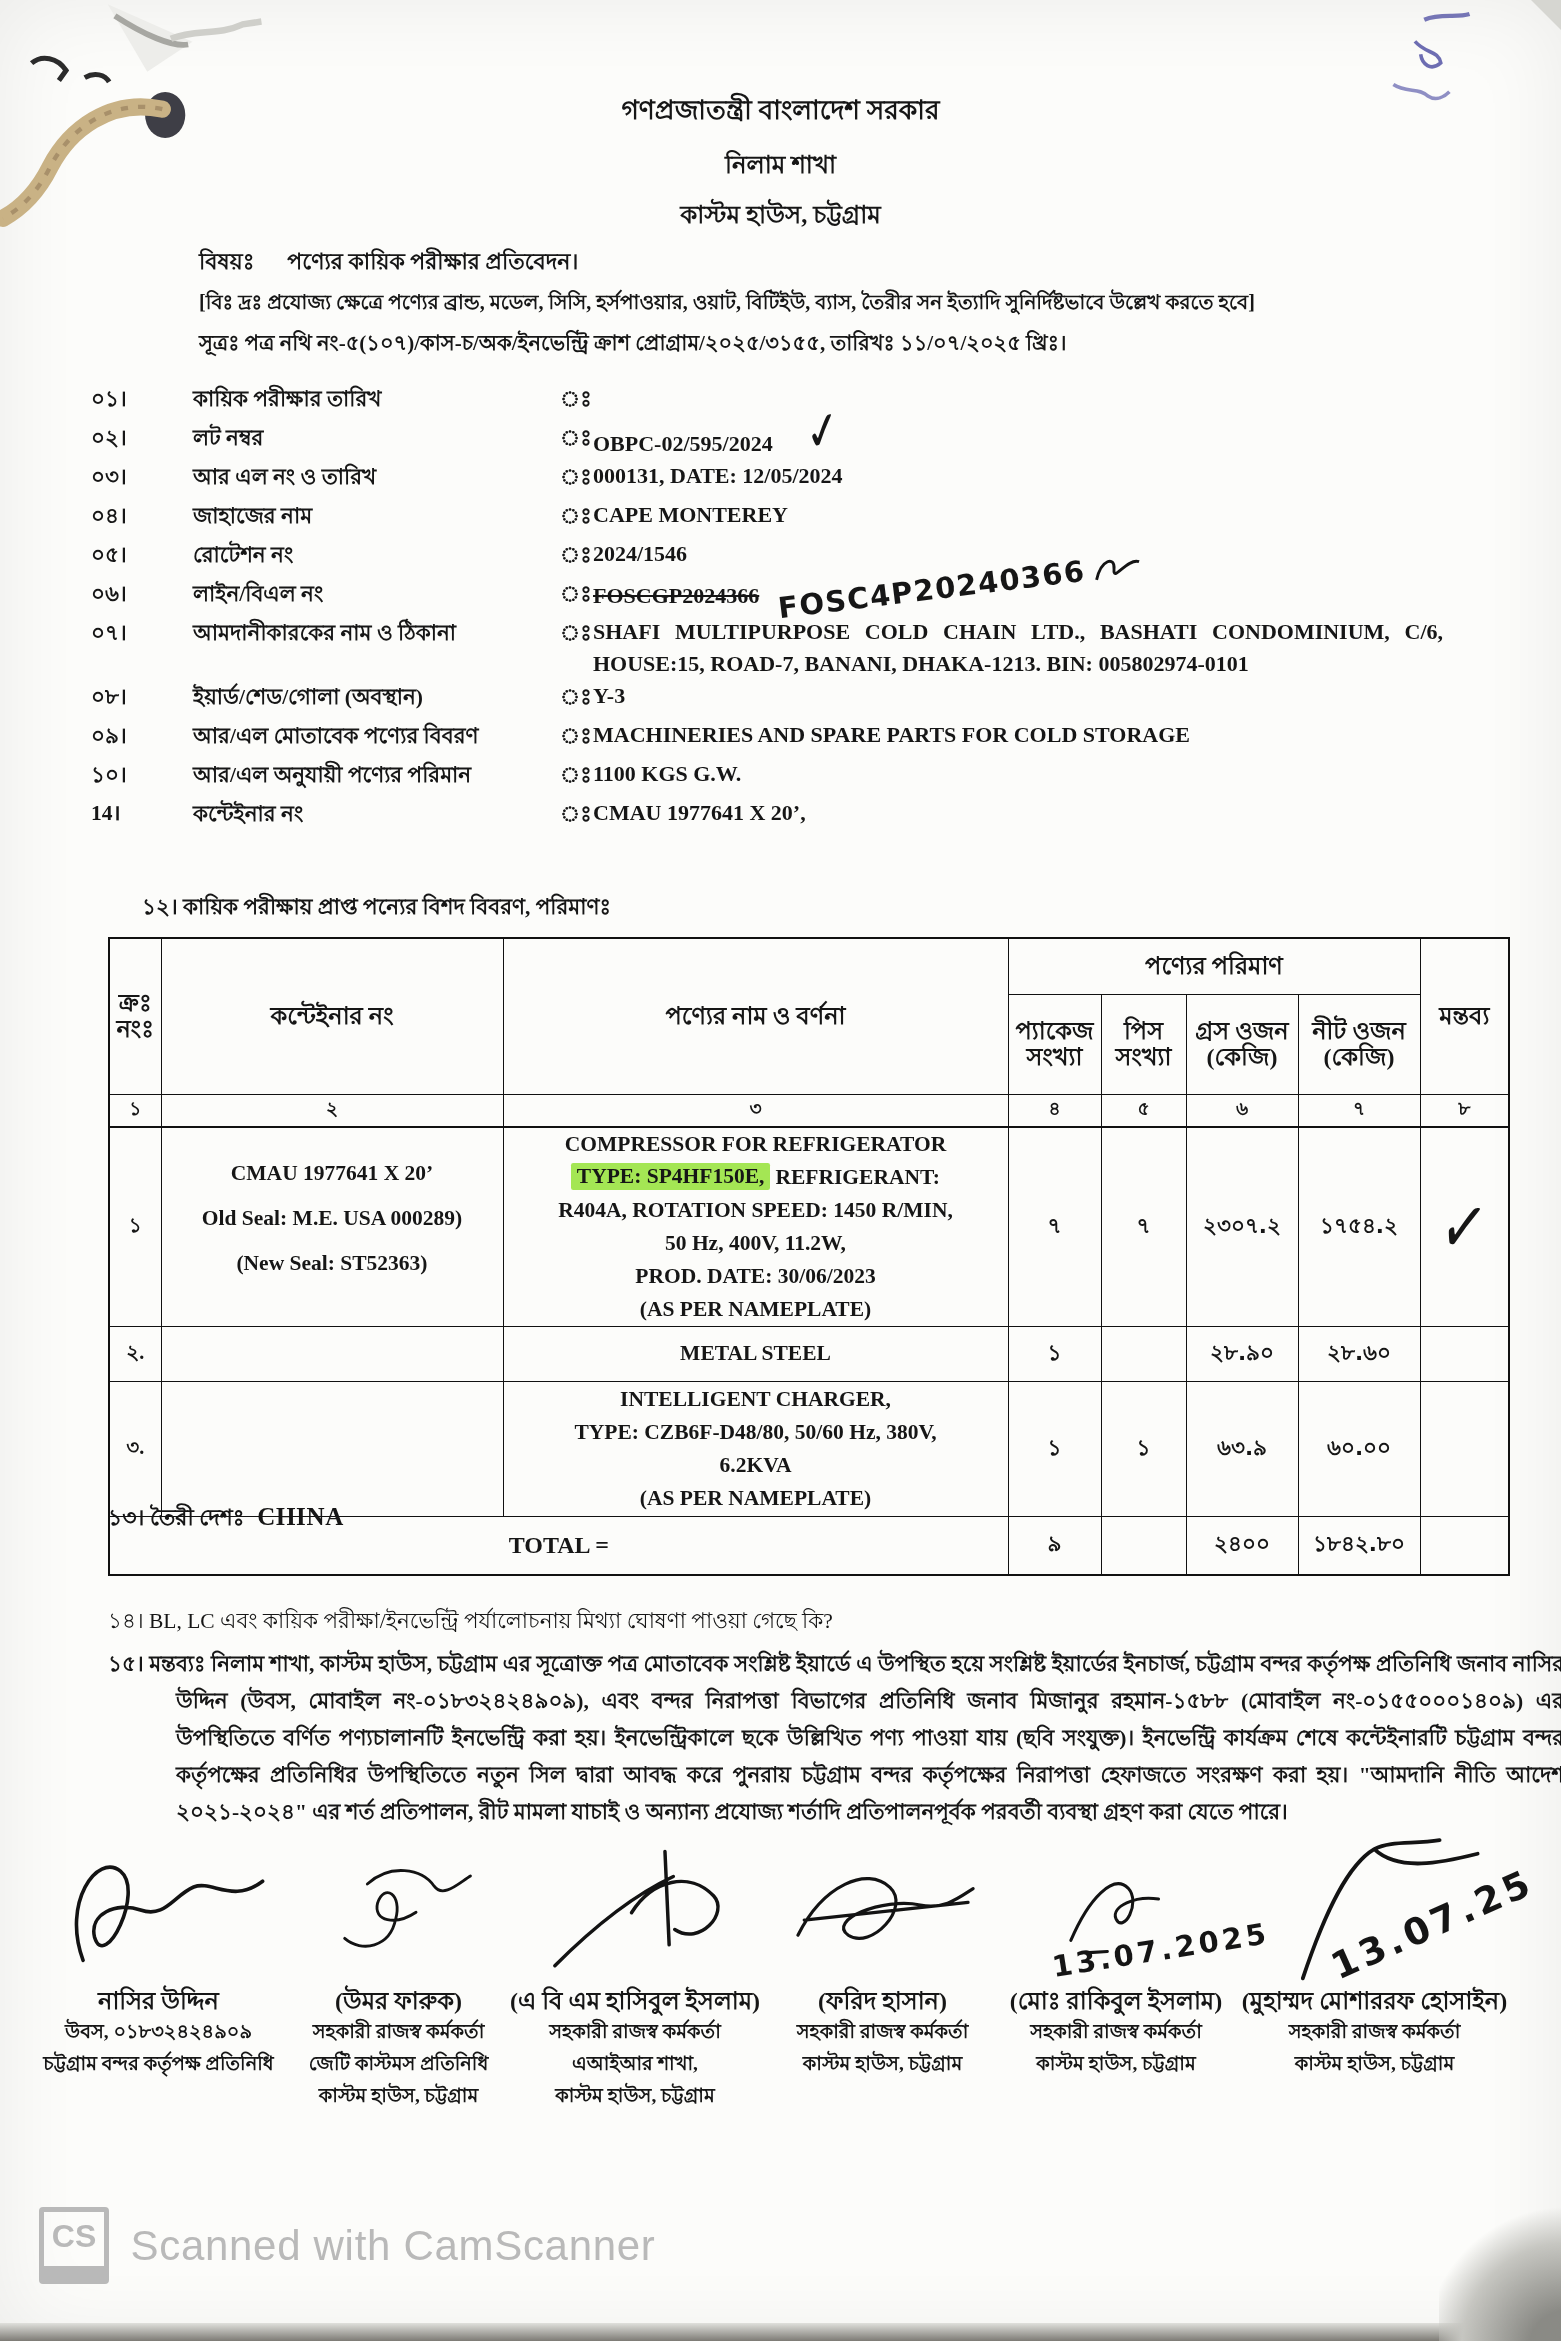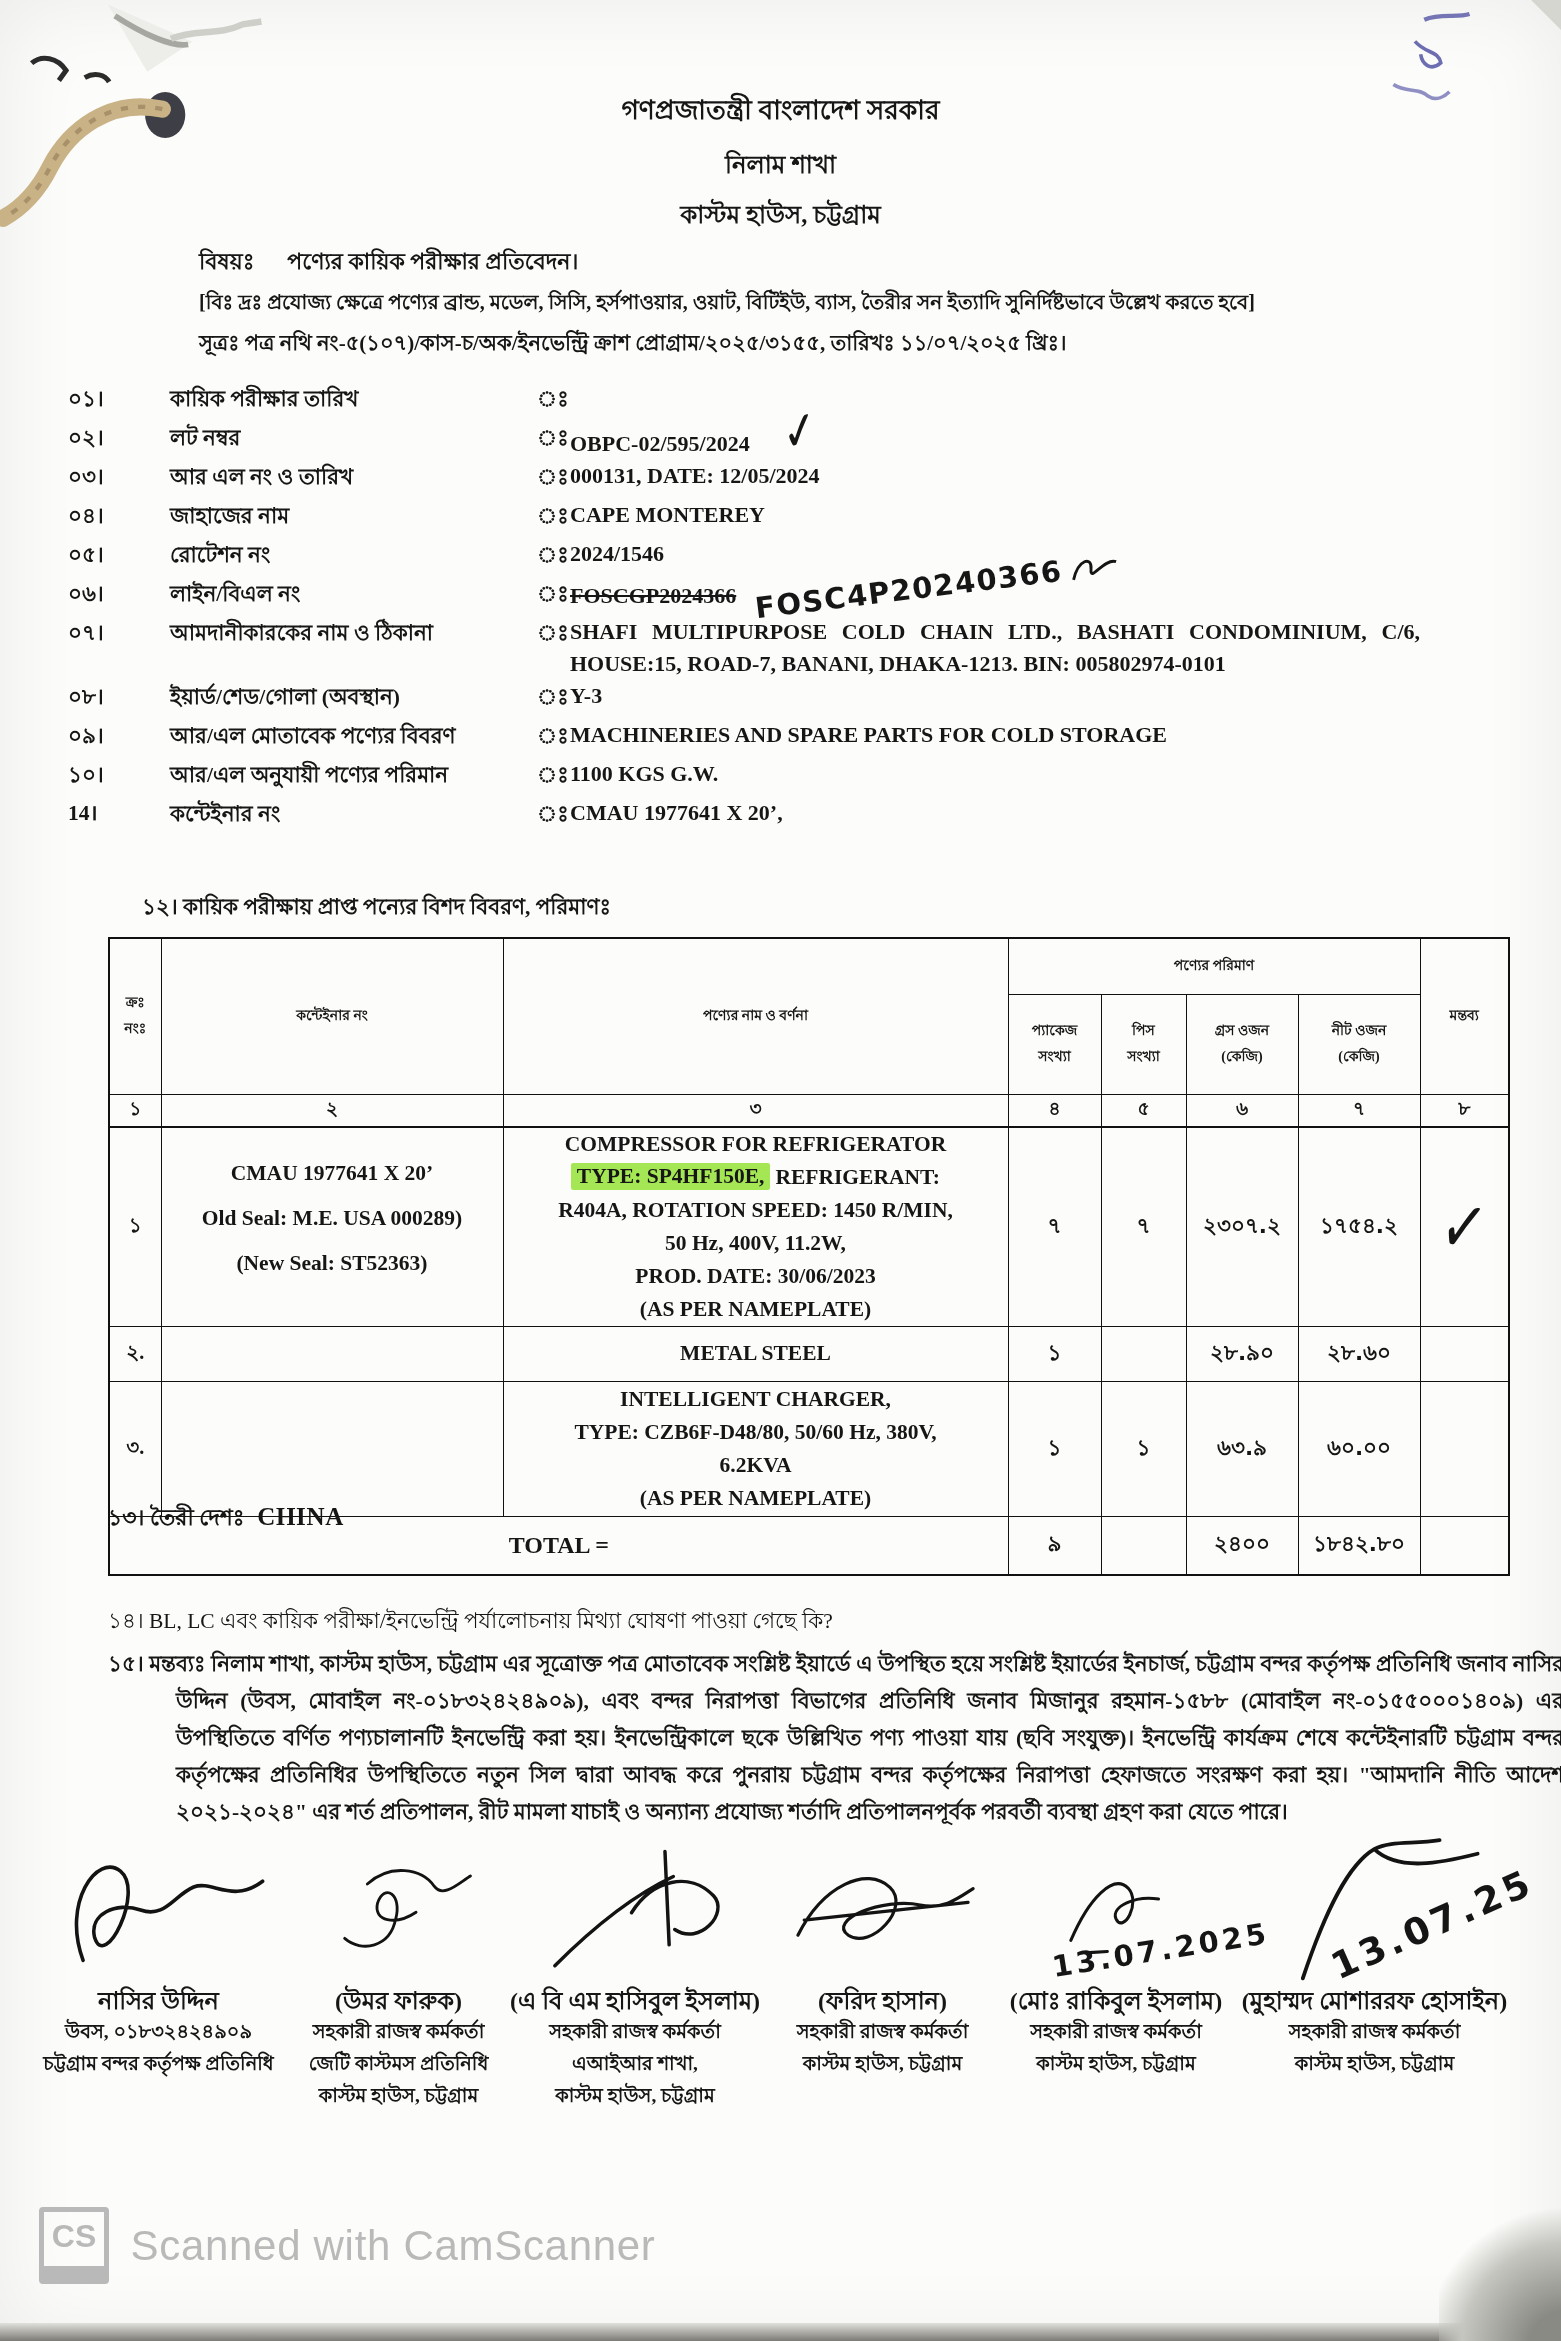--- a/index.html
+++ b/index.html
@@ -12,38 +12,38 @@
   .doc-header .h1{font-size:26.5px;}
   .doc-header .h2{font-size:24.4px;margin-top:11.5px;}
   .doc-header .h3{font-size:24.4px;margin-top:10px;}
   
   .subject-row{position:absolute;top:244px;left:199px;font-size:22px;font-weight:bold;}
   .subject-row .sl{margin-right:33px;}
   .note-line{position:absolute;top:287px;left:199px;width:1205px;font-size:20px;font-weight:bold;}
   .ref-line{position:absolute;top:327px;left:199px;font-size:21px;font-weight:bold;}
   
   .items{position:absolute;top:382px;left:0;width:1521px;}
-  .item-row{display:flex;align-items:flex-start;padding-left:68px;min-height:39px;
+  .item-row{display:flex;align-items:flex-start;padding-left:91px;min-height:39px;
             font-size:21.5px;font-weight:bold;}
   .item-no{width:102px;flex:none;}
   .item-label{width:367px;flex:none;}
   .item-colon{width:33px;flex:none;}
   .item-value{flex:1;font-size:22px;line-height:32px;position:relative;}
   .item-row.multi .item-value{max-width:850px;text-align:justify;}
   .strike{text-decoration:line-through;text-decoration-thickness:2.2px;}
   .hw-annot{display:inline-block;font-family:"DejaVu Sans",sans-serif;font-size:29px;font-weight:bold;
             transform:rotate(-7deg) translateY(-7.2px);letter-spacing:1.4px;margin-left:18.7px;white-space:nowrap;}
   .check-mark{display:inline-block;font-size:42px;margin-left:33px;font-weight:400;
               transform:rotate(-8deg) scaleY(1.3) translateY(-4.3px);}
   
   .sec12{position:absolute;top:890px;left:142px;font-size:21.5px;font-weight:bold;}
   table.goods{position:absolute;top:937px;left:108px;border-collapse:collapse;table-layout:fixed;}
   table.goods th,table.goods td{border:1.8px solid #111;padding:0 4.3px;text-align:center;
             vertical-align:middle;overflow:hidden;}
-  table.goods th{font-size:14px;font-weight:bold;line-height:26px;text-align:center;}
+  table.goods th{font-size:24px;font-weight:bold;line-height:26px;text-align:center;}
   table.goods{border:2.9px solid #111;}
   tr.nums td{height:29px;font-size:18.7px;font-weight:bold;border-bottom-width:2.9px;}
   .cell-sl{vertical-align:top;padding-top:10px;font-size:20px;font-weight:bold;}
   .cell-container{vertical-align:top;padding-top:11.5px;font-size:21.5px;font-weight:bold;line-height:29px;}
   .cell-container div{margin-bottom:16px;}
   .cell-desc{vertical-align:top;padding-top:8.6px;font-size:21.5px;font-weight:bold;line-height:33px;}
   .hl{background:var(--hl);padding:1.4px 5.7px;border-radius:2.2px;}
   .hw{font-family:"DejaVu Sans",sans-serif;font-size:21.5px;font-weight:600;}
   .tick-big{display:inline-block;font-size:52px;font-weight:300;transform:rotate(10deg) scaleY(1.45);}
   td.total-label{border:none;border-top:1.8px solid #111;text-align:right;font-size:24px;

